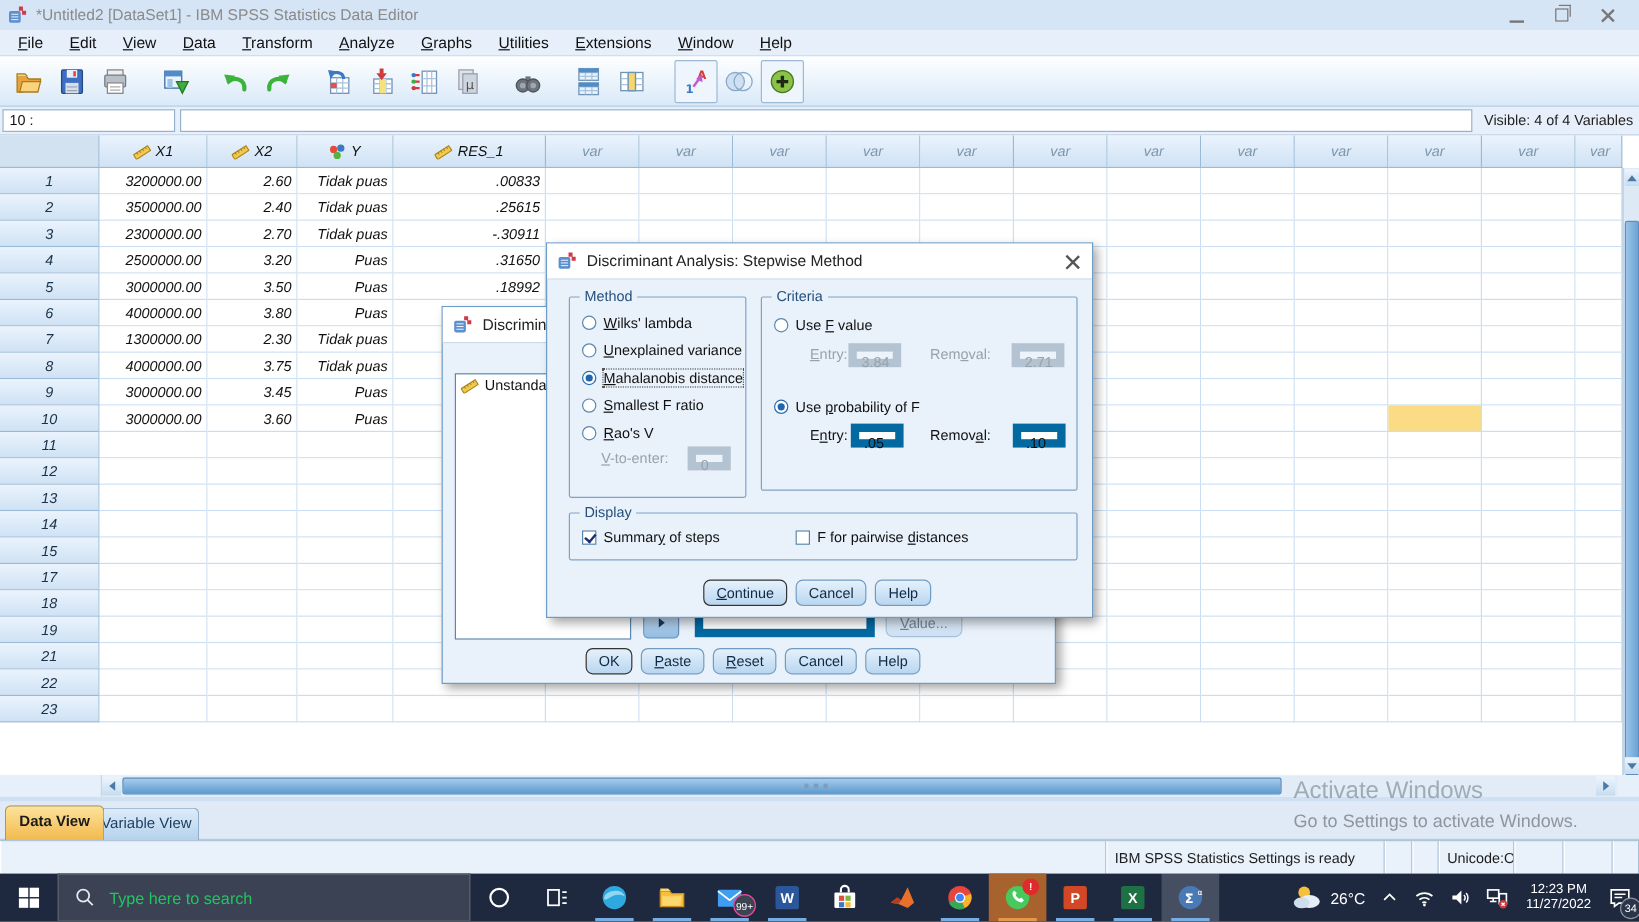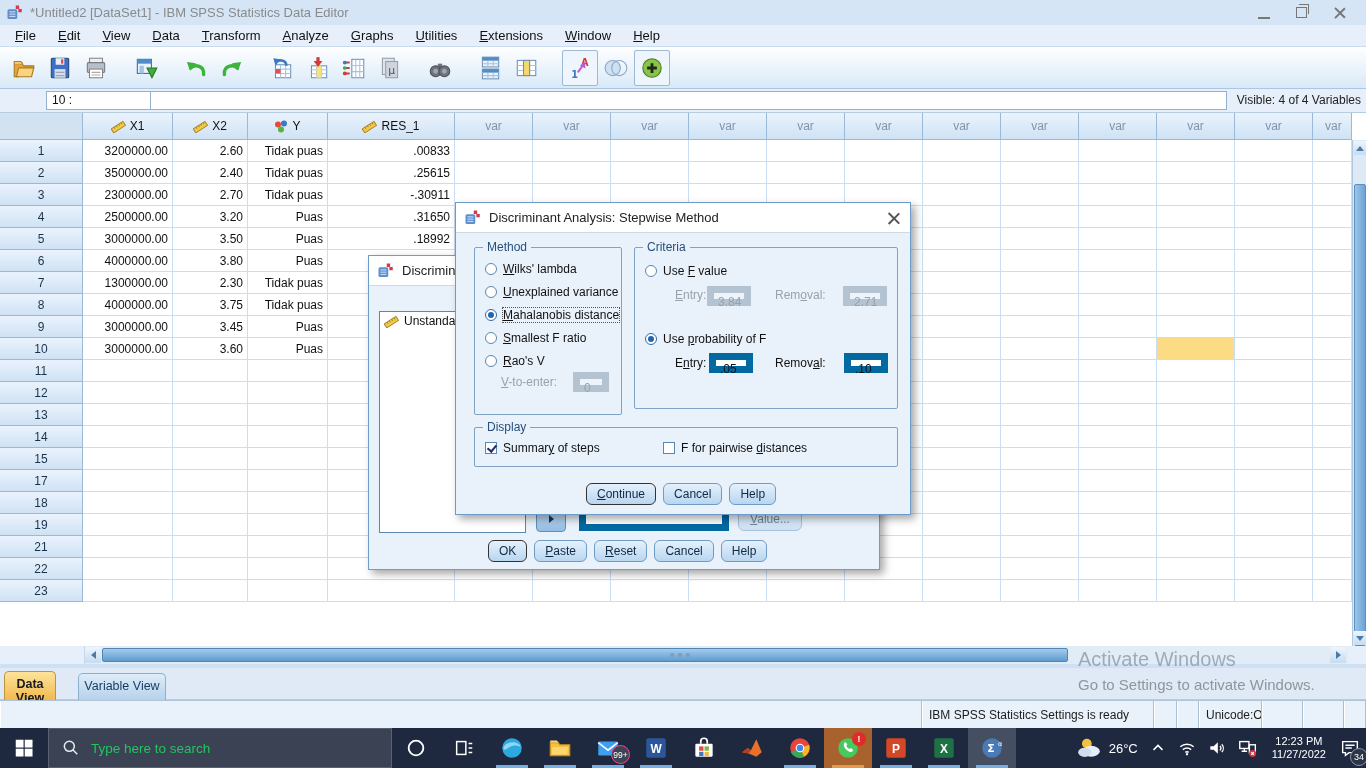--- a/index.html
+++ b/index.html
@@ -31,28 +31,28 @@
     background:linear-gradient(#feffff,#d9e9f8);border-bottom:1px solid #aac6e0;
     display:flex;align-items:center;padding-left:6px;box-sizing:border-box;}
   .tbtn{width:36px;height:36px;display:flex;align-items:center;justify-content:center;flex:none;}
   .tbtn.boxed{border:1px solid #9db9d4;background:#eef5fc;border-radius:2px;width:34px;height:34px;}
   .gap1{margin-left:14px;} .gap2{margin-left:18px;}
 
   
   .refbar{position:absolute;left:0;top:89px;width:1366px;height:24px;background:#e7f0fa;
     border-bottom:1px solid #b6cce0;box-sizing:border-box;}
   .refcell{position:absolute;left:2px;top:2px;width:144px;height:19px;background:#fff;
-    border:1px solid #94b2cc;padding:1px 5px;box-sizing:border-box;font-size:12px;margin-left:44px;}
+    border:1px solid #94b2cc;padding:1px 5px;box-sizing:border-box;font-size:12px;}
   .refedit{position:absolute;left:150px;top:2px;width:1077px;height:19px;background:#fff;
     border:1px solid #94b2cc;box-sizing:border-box;}
   .refvis{position:absolute;right:5px;top:4px;font-size:12px;color:#222;}
 
   
   .gridwrap{position:absolute;left:0;top:113px;width:1366px;height:551px;background:#fff;z-index:1;}
-  .grow{display:flex;height:22px;}
+  .grow{display:flex;height:22px;font-style:italic;}
   .ghead{height:27px;}
   .hcell,.rhdr{background:linear-gradient(#eaf3fd,#cfe2f4);border-right:1px solid #9ab9d6;
     border-bottom:1px solid #9ab9d6;box-sizing:border-box;display:flex;align-items:center;
     justify-content:center;gap:4px;overflow:hidden;white-space:nowrap;flex:none;}
   .corner{background:#d3e2f1;}
   .hvar{color:#7e96ac;}
   .rhdr{font-size:12px;color:#19324a;}
   .cell{border-right:1px solid #c9def2;border-bottom:1px solid #c9def2;box-sizing:border-box;
     display:flex;align-items:center;justify-content:flex-end;padding-right:4px;background:#fff;
     overflow:hidden;white-space:nowrap;flex:none;font-size:12px;}
@@ -75,21 +75,21 @@
     box-shadow:8px 0 0 #7f9db8,16px 0 0 #7f9db8;}
   .hbtn.right{position:absolute;right:20px;top:1px;}
   .hcorner{position:absolute;right:0;top:0;width:18px;height:18px;background:#e7f0fa;}
 
   
   .splitter{position:absolute;left:0;top:664px;width:1366px;height:4px;background:#cfe0f2;z-index:1;}
   .tabsbar{position:absolute;left:0;top:668px;width:1366px;height:32px;background:#dfeaf6;
     border-bottom:1px solid #b6cce0;box-sizing:border-box;z-index:1;}
   .tab{position:absolute;border:1px solid #8fb0cc;border-bottom:none;border-radius:5px 5px 0 0;
     font-size:12.5px;display:flex;align-items:flex-start;justify-content:center;padding-top:5px;box-sizing:border-box;}
-  .tab.active{left:4px;top:3px;width:52px;height:29px;background:linear-gradient(#fde39a,#f2b94f);
+  .tab.active{left:4px;top:3px;width:83px;height:29px;background:linear-gradient(#fde39a,#f2b94f);
     border-color:#b9963f;font-weight:bold;color:#1a1a1a;z-index:2;text-align:center;}
   .tab.idle{left:78px;top:5px;width:88px;height:27px;background:linear-gradient(#ddecf9,#b5d2ec);color:#173c5f;}
 
   
   .statusbar{position:absolute;left:0;top:700px;width:1366px;height:28px;background:#e9f2fb;
     border-top:1px solid #b0c4d8;box-sizing:border-box;display:flex;z-index:1;}
   .seg{border-right:1px solid #a8bfd4;border-left:1px solid #fff;height:100%;box-sizing:border-box;
     display:flex;align-items:center;padding:0 6px;white-space:nowrap;overflow:hidden;font-size:12px;color:#1c1c1c;}
 
   

